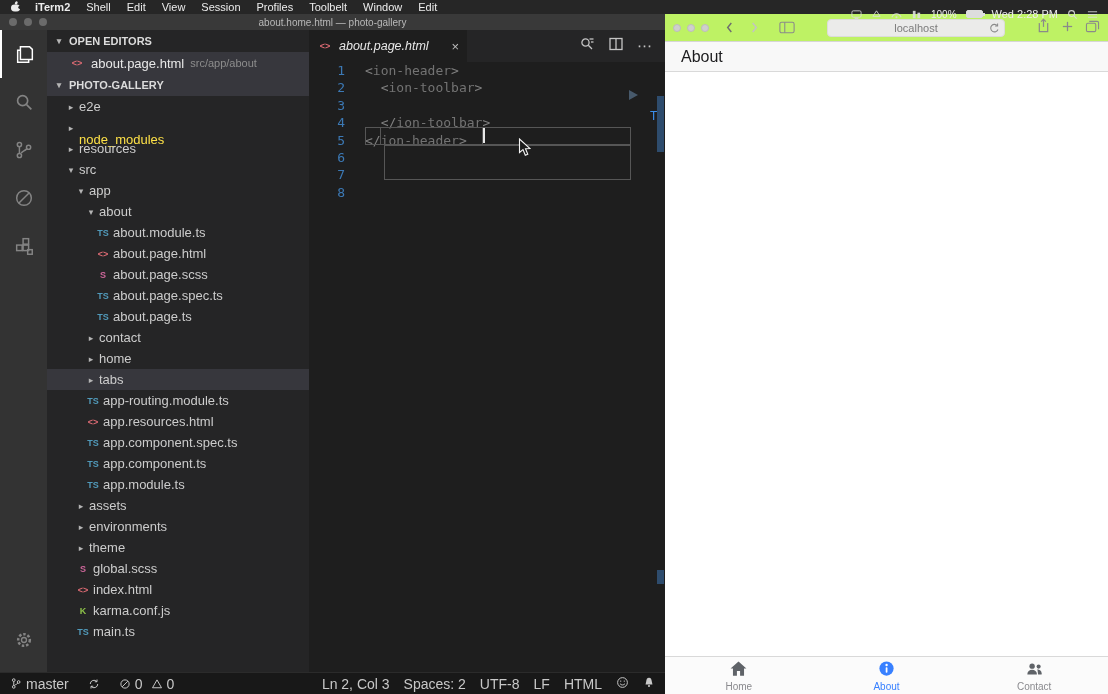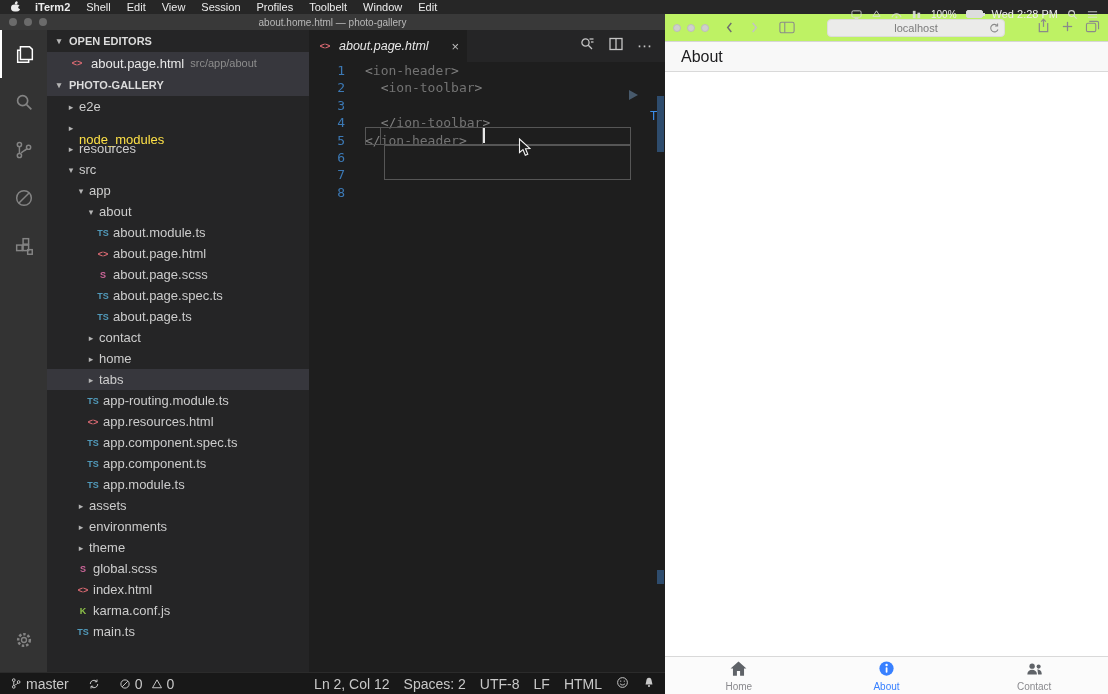--- a/index.html
+++ b/index.html
@@ -433,21 +433,21 @@
           <circle cx="8" cy="8" r="5.5"></circle>
           <line x1="4.2" y1="11.8" x2="11.8" y2="4.2"></line>
         </svg>
       <span>0</span>
       <svg width="12" height="12" viewBox="0 0 16 16" fill="none" stroke="currentColor" stroke-width="1.3" style="margin-left:4px;">
           <path d="M8 2.5 L14 13 H2 Z"></path>
         </svg>
       <span>0</span>
     </span>
     <span class="sb-right">
-      <span>Ln 2, Col 12</span>
+      <span>Ln 2, Col 3</span>
       <span>Spaces: 2</span>
       <span>UTF-8</span>
       <span>LF</span>
       <span>HTML</span>
       <span><svg width="13" height="13" viewBox="0 0 16 16" fill="none" stroke="currentColor" stroke-width="1.2">
             <circle cx="8" cy="8" r="6"></circle>
             <circle cx="5.8" cy="6.3" r=".9" fill="currentColor" stroke="none"></circle>
             <circle cx="10.2" cy="6.3" r=".9" fill="currentColor" stroke="none"></circle>
             <path d="M5 9.5 c1.5 2 4.5 2 6 0"></path>
           </svg></span>

